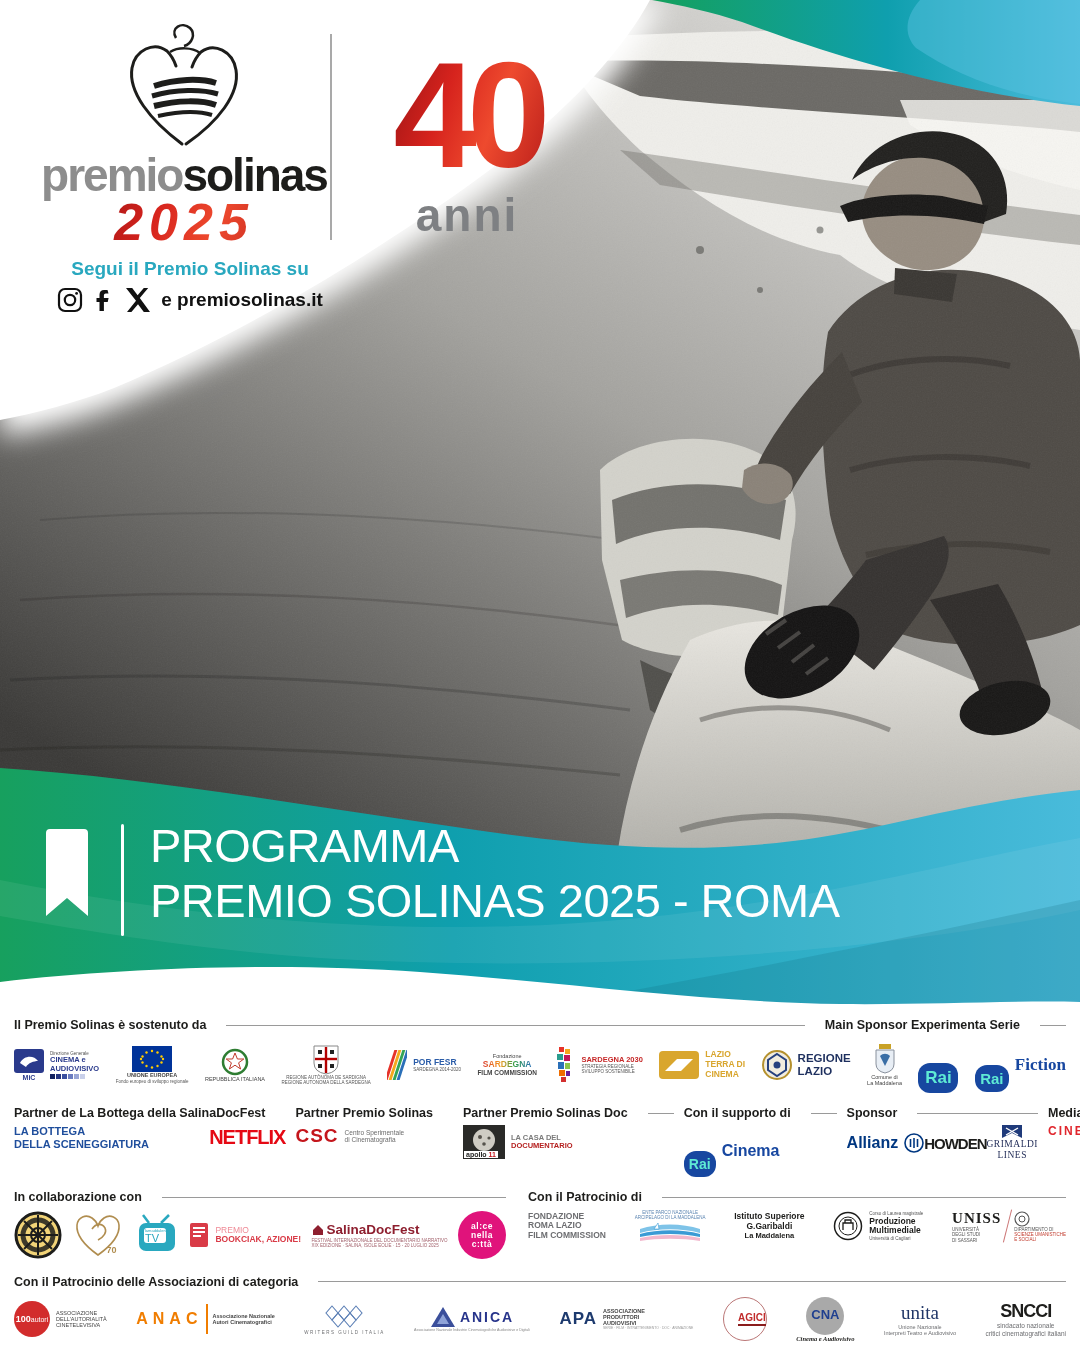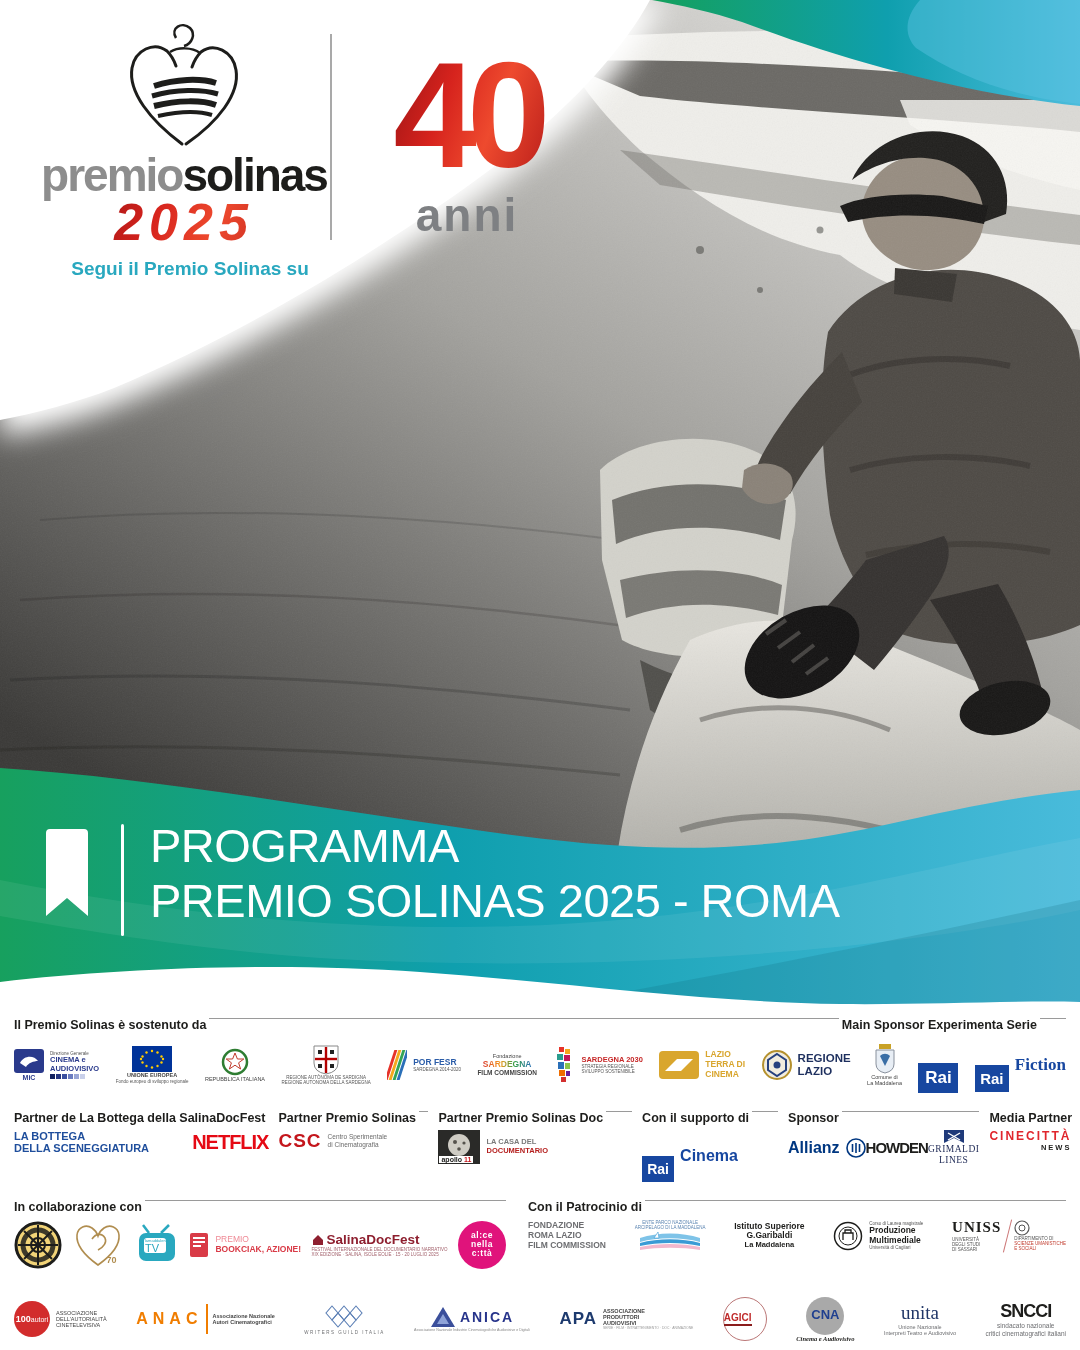--- a/index.html
+++ b/index.html
@@ -31,36 +31,36 @@
   .site{font-size:19px;font-weight:800;color:#111;}
   
   .banner{position:absolute;left:0;top:812px;width:1080px;height:160px;color:#fff;}
   .bm{position:absolute;left:45px;top:16px;}
   .vline{position:absolute;left:121px;top:12px;width:3px;height:112px;background:#fff;border-radius:2px;}
   .btxt{position:absolute;left:150px;top:6px;font-size:47px;font-weight:400;
         letter-spacing:-0.5px;line-height:1.18;white-space:nowrap;}
   
   .sponsors{position:absolute;left:0;top:1008px;width:1080px;height:342px;box-sizing:border-box;
             padding:10px 14px 8px;display:flex;flex-direction:column;justify-content:space-between;background:transparent;}
-  .lblrow{display:flex;align-items:flex-start;gap:3px;}
+  .lblrow{display:flex;align-items:center;gap:20px;}
   .lbl{font-size:12.5px;font-weight:700;color:#1d1d1b;white-space:nowrap;}
   .rule{height:1px;background:#9a9a9a;flex:1;}
   .rule.short{flex:0 0 26px;}
   .logorow{display:flex;align-items:center;justify-content:space-between;margin-top:5px;}
   .lg{display:flex;align-items:center;gap:6px;}
   .col{display:flex;flex-direction:column;line-height:1.15;}
   .cc{align-items:center;text-align:center;}
   .t4{font-size:4.5px;color:#555;}
   .t5{font-size:5.5px;color:#444;}
   .t6{font-size:6.5px;color:#444;}
   .t7{font-size:7.5px;}
   .t8{font-size:8.5px;}
   .b{font-weight:700;} .xb{font-weight:800;}
   .grp{display:flex;flex-direction:column;}
-  .raibox{background:#1747a0;color:#ffffff;font-weight:800;border-radius:0;
+  .raibox{background:#1747a0;color:#5eead4;font-weight:800;border-radius:12px;
           display:flex;align-items:center;justify-content:center;margin-top:26px;}
   .serif{font-family:"Liberation Serif",serif;}
   .mono-tight{letter-spacing:-1px;}
   .sardword{color:#2f9e49;}
   @supports (-webkit-background-clip:text){
     .sardword{background:linear-gradient(90deg,#d93a2b,#f59a1f 35%,#2f9e49 65%,#2c6fb7);
               -webkit-background-clip:text;background-clip:text;color:transparent;}
   }
   .heart70{position:relative;width:52px;height:52px;}
   .heart70 span{position:absolute;right:8px;bottom:6px;font-size:9px;font-weight:700;color:#b08d4f;}
@@ -199,20 +199,40 @@
     <span class="premio">premio</span><span class="solinas">solinas</span>
   </div>
   <div class="year gradred">2025</div>
 
   <div class="vdivider"></div>
 
   <div class="forty gradred">40</div>
   <div class="anni">anni</div>
 
   <div class="follow">Segui il Premio Solinas su</div>
+  <div class="socialrow">
+    <span>
+      <svg width="26" height="26" viewBox="0 0 26 26" fill="none" stroke="#111" stroke-width="2.2">
+        <rect x="2" y="2" width="22" height="22" rx="6"></rect>
+          <circle cx="13" cy="13" r="5.2"></circle>
+        <circle cx="19.6" cy="6.4" r="1.4" fill="#111" stroke="none"></circle>
+      </svg>
+    </span>
+    <span>
+      <svg width="22" height="24" viewBox="0 0 22 24">
+        <path d="M14.5,2 h-3.4 q-4.6,0 -4.6,4.7 V10 H3.5 v4 h3 v9 h4.4 v-9 h3.8 l0.9,-4 h-4.7 V7.2 q0,-1.7 1.8,-1.7 h2.8 Z" fill="#111"></path>
+      </svg>
+    </span>
+    <span>
+      <svg width="26" height="24" viewBox="0 0 26 24">
+        <path d="M1,0 h6.2 l5.4,7.2 L18.8,0 h4.4 l-8.4,10 L25,24 h-6.2 l-5.8,-7.8 L6.4,24 H2 l9,-11.2 Z" fill="#111"></path>
+      </svg>
+    </span>
+    <span class="site">e premiosolinas.it</span>
+  </div>
 
   <div class="banner">
     <span class="bm">
       <svg width="44" height="92" viewBox="0 0 44 92">
         <path d="M5,1 H39 Q43,1 43,5 V88 L22,70 L1,88 V5 Q1,1 5,1 Z" fill="#fff"></path>
       </svg>
     </span>
     <span class="vline"></span>
     <div class="btxt">
       <div>PROGRAMMA</div>
@@ -593,20 +613,24 @@
               <span class="t4">DIPARTIMENTO DI</span>
               <span class="t4" style="color:#c0392b">SCIENZE UMANISTICHE</span>
               <span class="t4" style="color:#c0392b">E SOCIALI</span>
             </div>
           </div>
         </div>
       </div>
     </div>
 
     <div class="grp">
+      <div class="lblrow">
+        <span class="lbl">Con il Patrocinio delle Associazioni di categoria</span>
+        <span class="rule"></span>
+      </div>
       <div class="logorow" style="margin-top:8px">
         <div class="lg">
           <div style="width:36px;height:36px;border-radius:50%;background:#d22c2c;color:#fff;display:flex;flex-direction:row;align-items:center;justify-content:center;line-height:1">
             <span style="font-size:9px;font-weight:800">100</span>
             <span style="font-size:7px">autori</span>
           </div>
           <div class="col" style="color:#6d6e71">
             <span class="t5">ASSOCIAZIONE</span>
             <span class="t5">DELL'AUTORIALITÀ</span>
             <span class="t5">CINETELEVISIVA</span>
@@ -644,21 +668,21 @@
         </div>
         <div class="lg">
           <span class="xb" style="font-size:17px;color:#1d3a6e;letter-spacing:1px">APA</span>
           <div class="col">
             <span class="t5 b">ASSOCIAZIONE</span>
             <span class="t5 b">PRODUTTORI</span>
             <span class="t5 b">AUDIOVISIVI</span>
             <span style="font-size:3.4px;color:#999">SERIE · FILM · INTRATTENIMENTO · DOC · ANIMAZIONE</span>
           </div>
         </div>
-        <div style="width:42px;height:42px;border-radius:50%;border:1px solid #b77;display:flex;align-items:center;justify-content:flex-start">
+        <div style="width:42px;height:42px;border-radius:50%;border:1px solid #b77;display:flex;align-items:center;justify-content:flex-end">
           <span class="xb" style="font-size:10px;color:#c02b2b;border-bottom:2px solid #8a1d1d;padding-bottom:1px">AGICI</span>
         </div>
         <div class="col cc">
           <div style="width:38px;height:38px;border-radius:50%;background:#a9a9a9;display:flex;align-items:center;justify-content:center">
             <span class="xb" style="font-size:13px;color:#1f3f8f">CNA</span>
           </div>
           <span class="serif b" style="font-size:6.5px;font-style:italic">Cinema e Audiovisivo</span>
         </div>
         <div class="col cc">
           <span class="serif" style="font-size:19px;color:#1f3566">unita</span>

